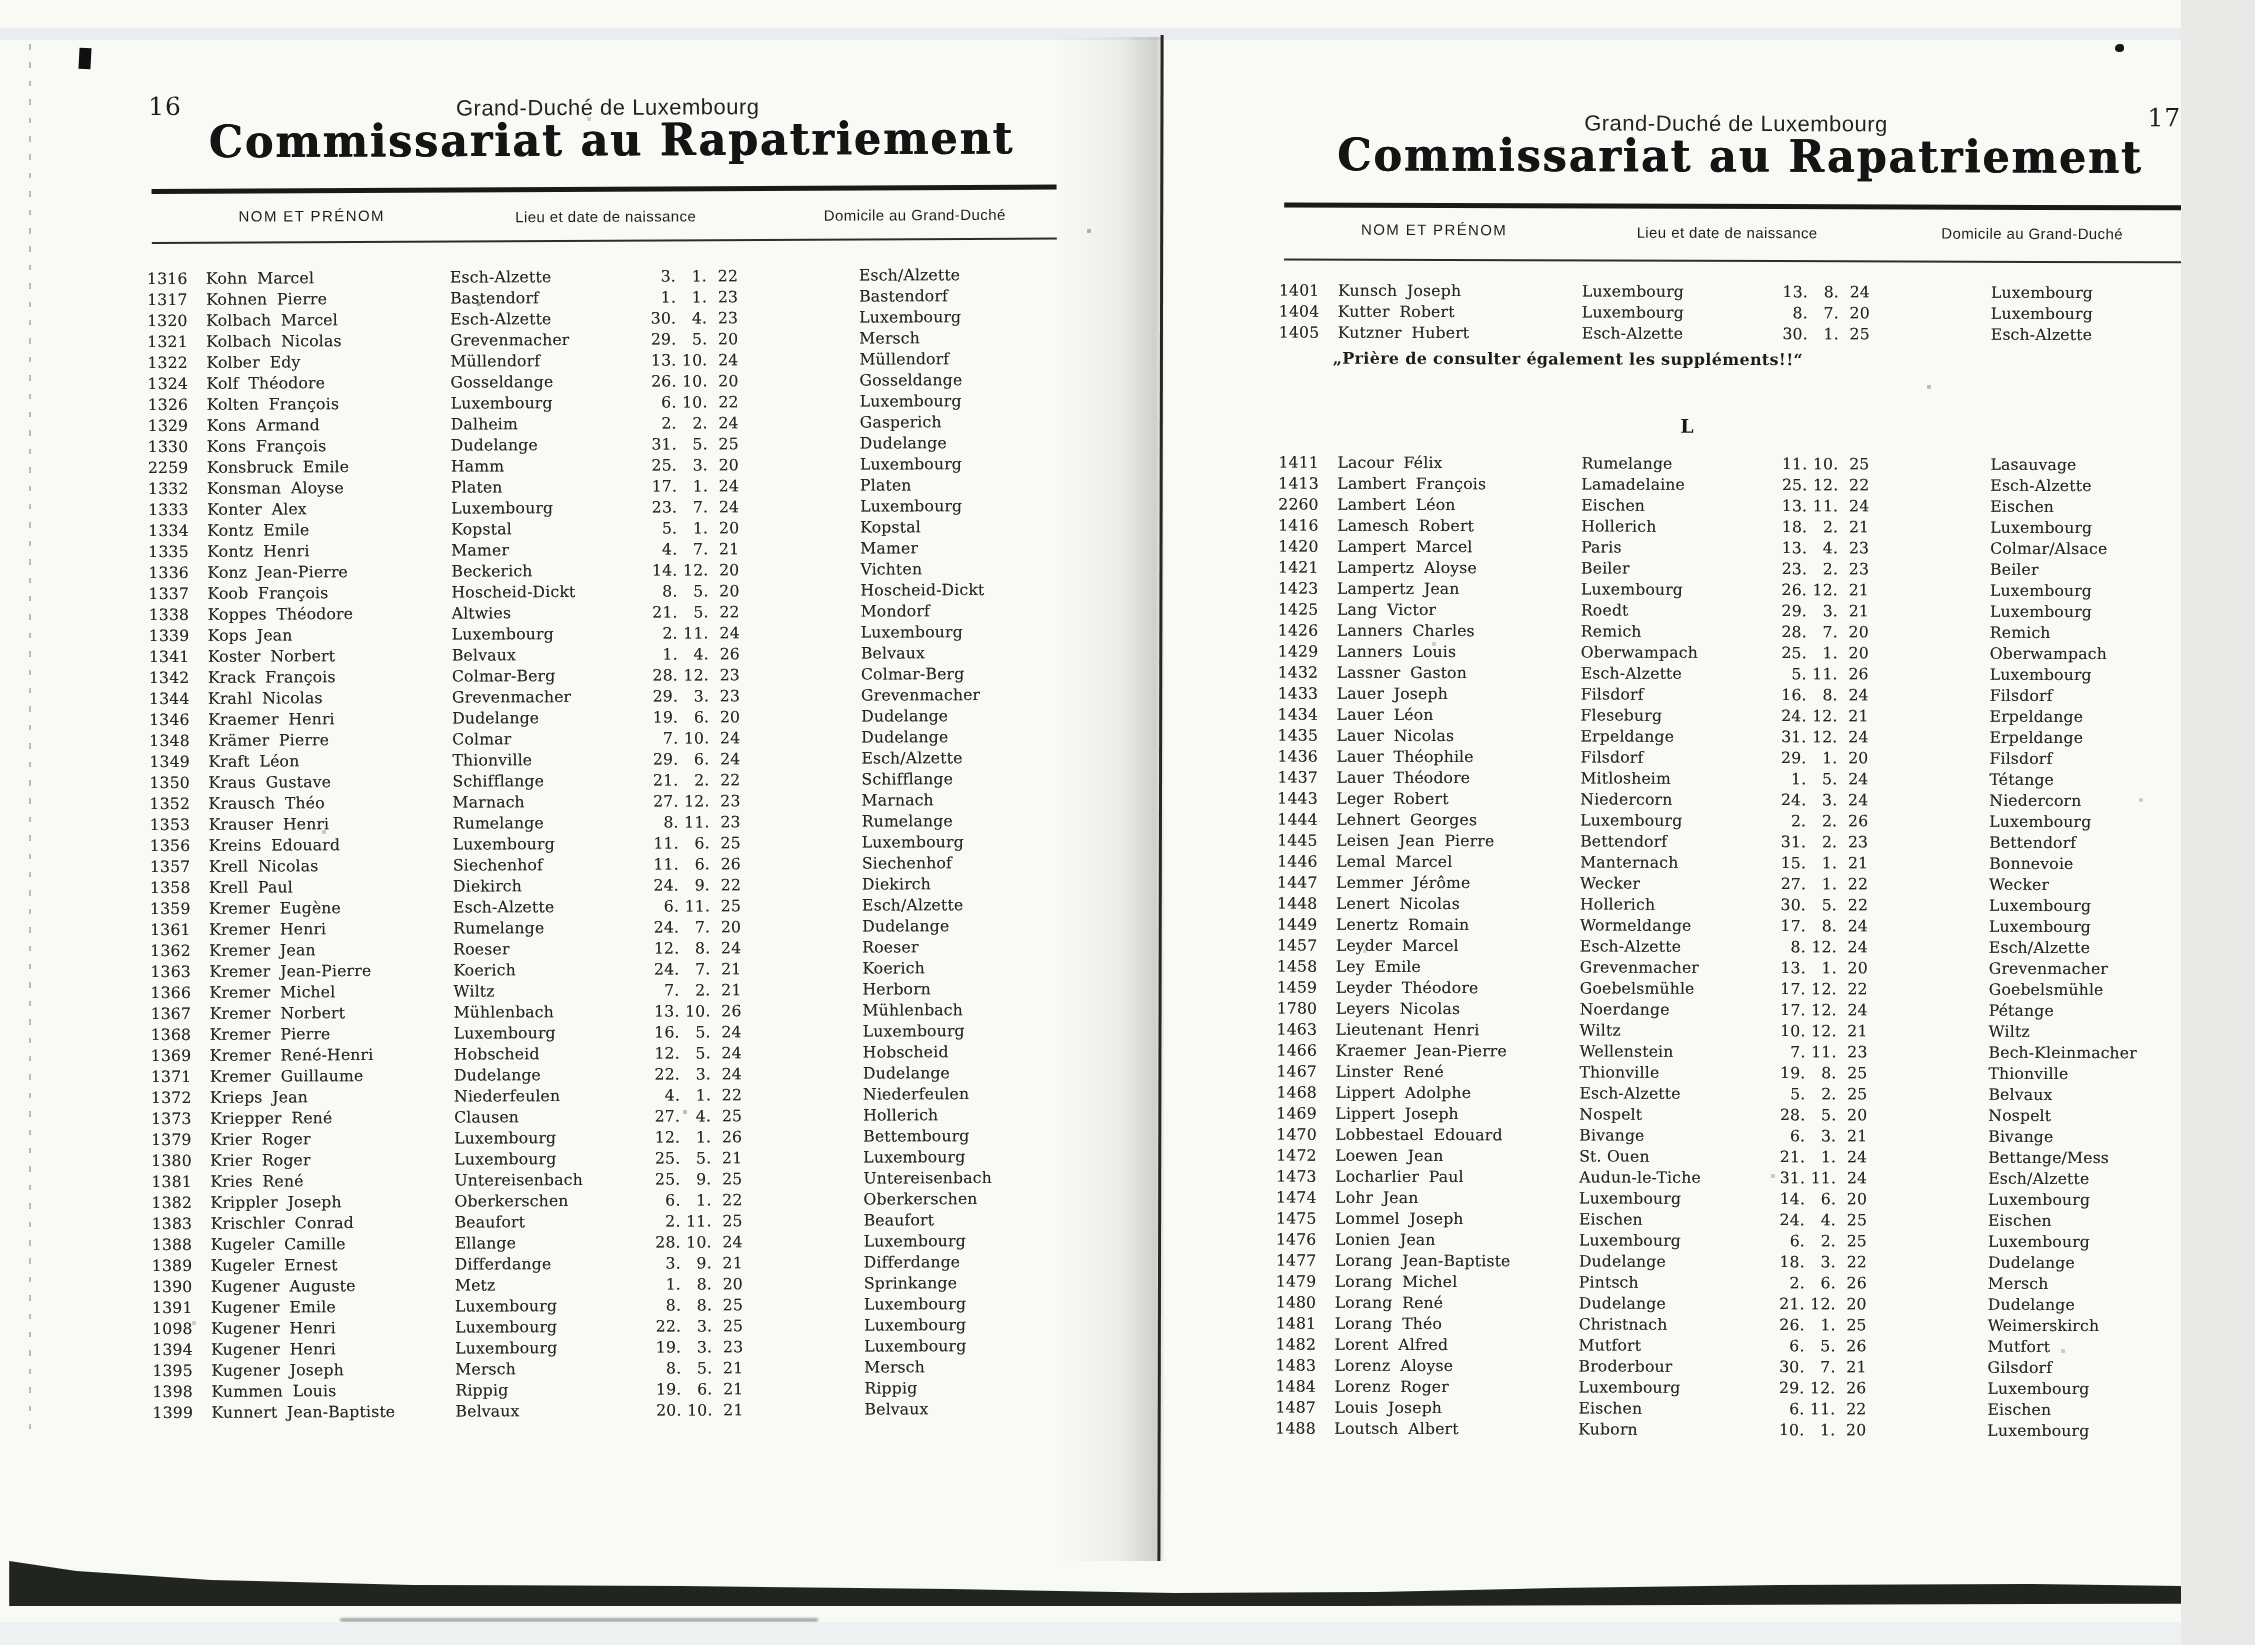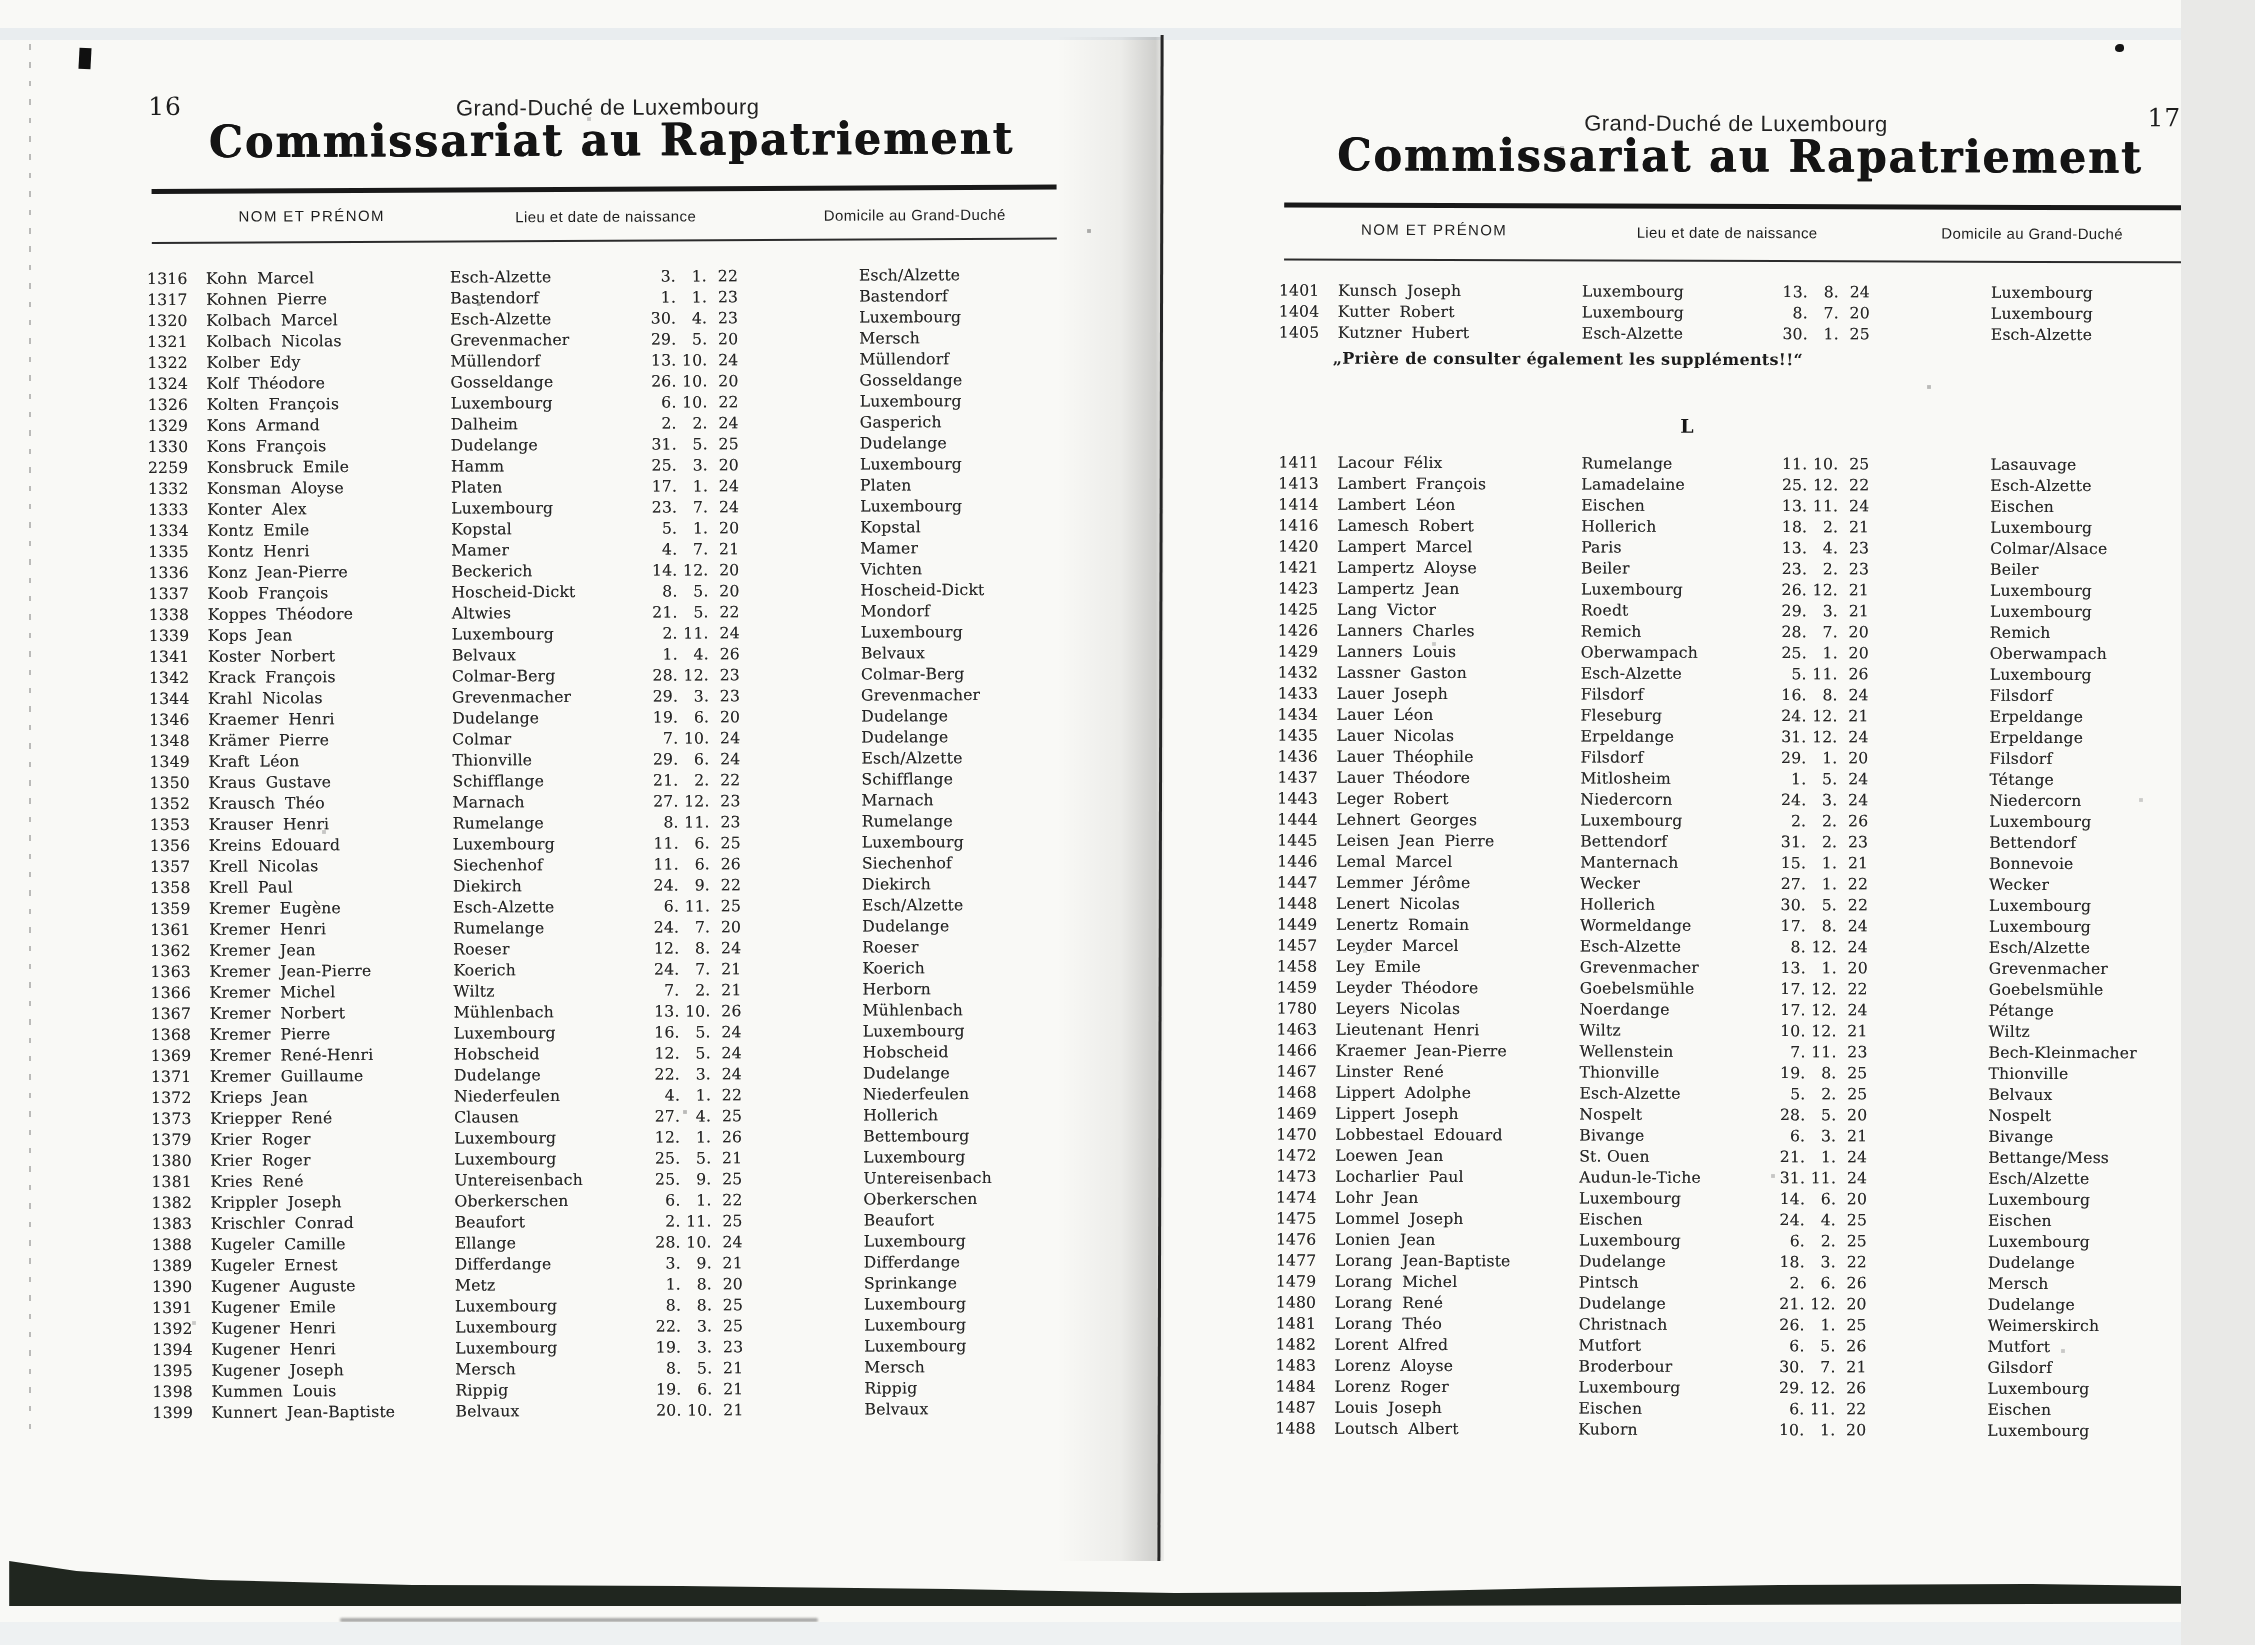--- a/index.html
+++ b/index.html
@@ -633,21 +633,21 @@
     <span class="c-name">Kugener Emile</span>
     <span class="c-place">Luxembourg</span>
     <span class="c-date">
             <span class="dpart d1">8.</span>
             <span class="dpart d2">8.</span>
             <span class="dpart d3">25</span>
           </span>
     <span class="c-dom">Luxembourg</span>
   </div>
         <div class="row">
-    <span class="c-no">1392</span>
+    <span class="c-no">1098</span>
     <span class="c-name">Kugener Henri</span>
     <span class="c-place">Luxembourg</span>
     <span class="c-date">
             <span class="dpart d1">22.</span>
             <span class="dpart d2">3.</span>
             <span class="dpart d3">25</span>
           </span>
     <span class="c-dom">Luxembourg</span>
   </div>
         <div class="row">
@@ -765,21 +765,21 @@
     <span class="c-name">Lambert François</span>
     <span class="c-place">Lamadelaine</span>
     <span class="c-date">
             <span class="dpart d1">25.</span>
             <span class="dpart d2">12.</span>
             <span class="dpart d3">22</span>
           </span>
     <span class="c-dom">Esch-Alzette</span>
   </div>
         <div class="row">
-    <span class="c-no">1414</span>
+    <span class="c-no">2260</span>
     <span class="c-name">Lambert Léon</span>
     <span class="c-place">Eischen</span>
     <span class="c-date">
             <span class="dpart d1">13.</span>
             <span class="dpart d2">11.</span>
             <span class="dpart d3">24</span>
           </span>
     <span class="c-dom">Eischen</span>
   </div>
         <div class="row">

